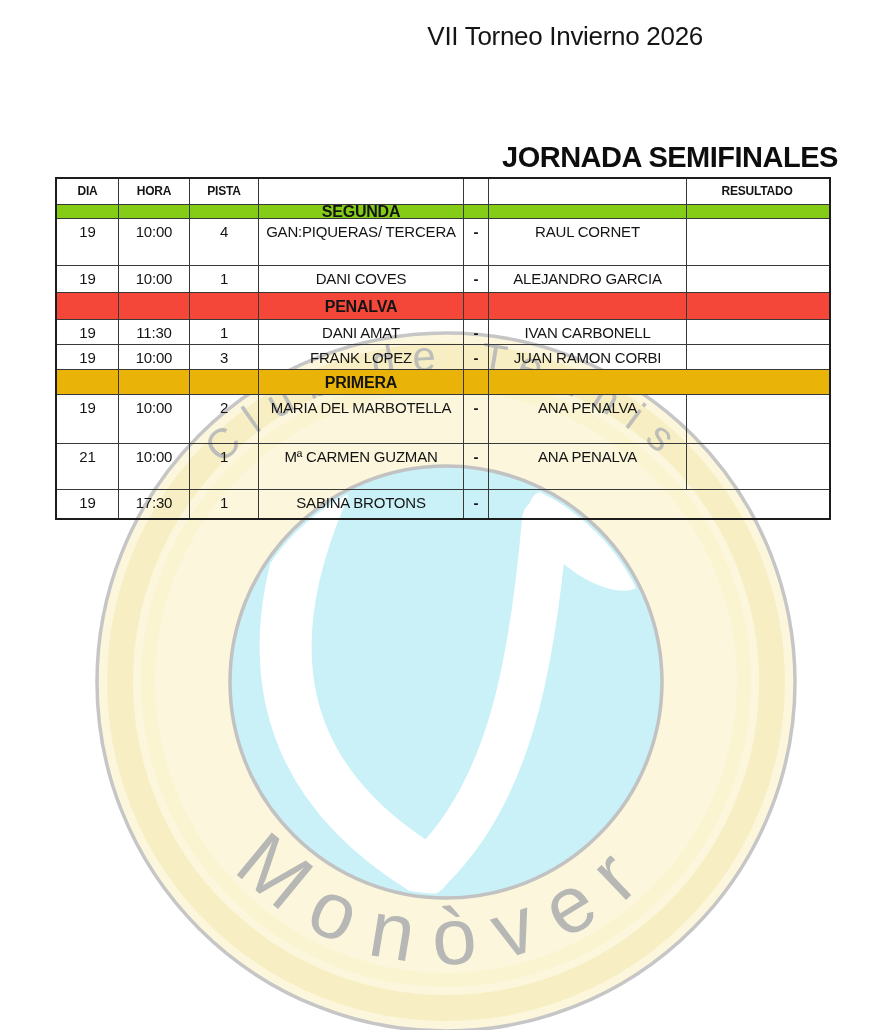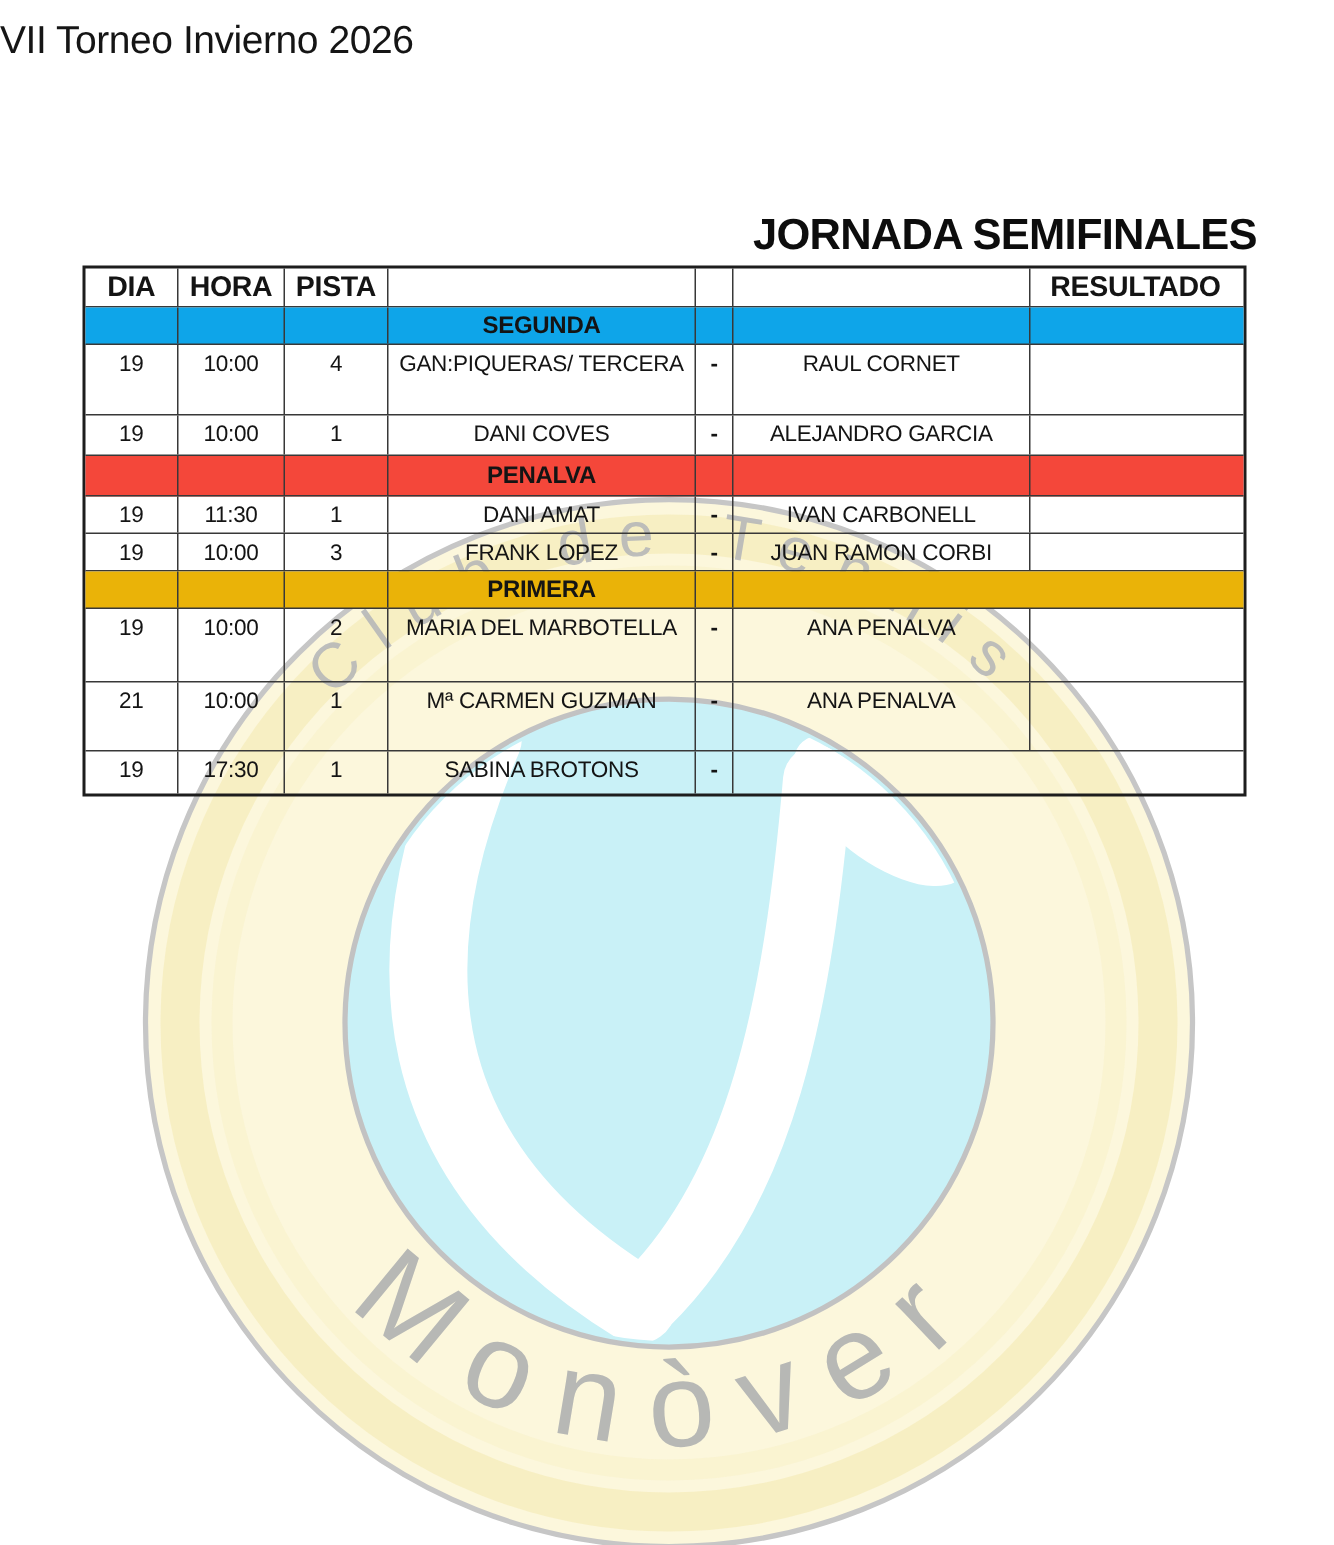--- a/index.html
+++ b/index.html
@@ -6,22 +6,22 @@
   body{
     width:889px;height:1030px;position:relative;overflow:hidden;
     background:#ffffff;
     font-family:"Liberation Sans", sans-serif;
     -webkit-font-smoothing:antialiased;
   }
   
   #watermark{position:absolute;left:0;top:0;z-index:0;}
   
   .doc-title{
-    position:absolute;left:0;top:11px;width:703px;
-    text-align:left;font-size:26px;font-weight:500;color:#151515;
+    position:absolute;left:0;top:21px;width:703px;
+    text-align:right;font-size:26px;font-weight:500;color:#151515;
     letter-spacing:-0.3px;z-index:2;
   }
   .jornada-title{
     position:absolute;left:470px;top:141px;
     font-size:29px;font-weight:700;color:#0d0d0d;
     letter-spacing:-0.5px;z-index:2;white-space:nowrap;margin-left:32px;
   }
   
   .schedule{
     position:absolute;left:55px;top:177px;width:772px;
@@ -33,21 +33,21 @@
   .t-cell{
     box-sizing:border-box;border-right:1.5px solid #383838;
     display:flex;justify-content:center;align-items:flex-start;
     text-align:center;padding-top:2px;line-height:21px;
     font-size:15px;color:#141414;letter-spacing:-0.2px;
     overflow:hidden;background:transparent;
   }
   .t-cell:last-child{border-right:none;}
   .c0{width:62px}.c1{width:71px}.c2{width:69px}.c3{width:205px}
   .c4{width:25px}.c5{width:198px}.c6{width:140px}
-  .t-row.header .t-cell{font-weight:700;font-size:19px;}
+  .t-row.header .t-cell{font-weight:700;font-size:12px;}
   .t-row.section .t-cell{
     font-weight:700;font-size:16px;align-items:center;padding-top:0;
   }
   .dash{font-weight:700;}
   .p1lines span{display:block;}
 </style>
 </head>
 <body>
 
 <svg id="watermark" width="889" height="1030" viewBox="0 0 889 1030" aria-hidden="true">
@@ -90,21 +90,21 @@
 <div class="schedule" id="schedule">
     <div class="t-row header" style="height: 26px;">
       <div class="t-cell c0">DIA</div>
       <div class="t-cell c1">HORA</div>
       <div class="t-cell c2">PISTA</div>
       <div class="t-cell c3"></div>
       <div class="t-cell c4"></div>
       <div class="t-cell c5"></div>
       <div class="t-cell c6">RESULTADO</div>
     </div>
-    <div class="t-row section" style="height: 25px; background: #0ea5e9;">
+    <div class="t-row section" style="height: 14px; background: #84cc16;">
       <div class="t-cell c0"></div>
       <div class="t-cell c1"></div>
       <div class="t-cell c2"></div>
       <div class="t-cell c3">SEGUNDA</div>
       <div class="t-cell c4"></div>
       <div class="t-cell c5"></div>
       <div class="t-cell c6"></div>
     </div>
     <div class="t-row match" style="height: 47px;">
       <div class="t-cell c0">19</div>

